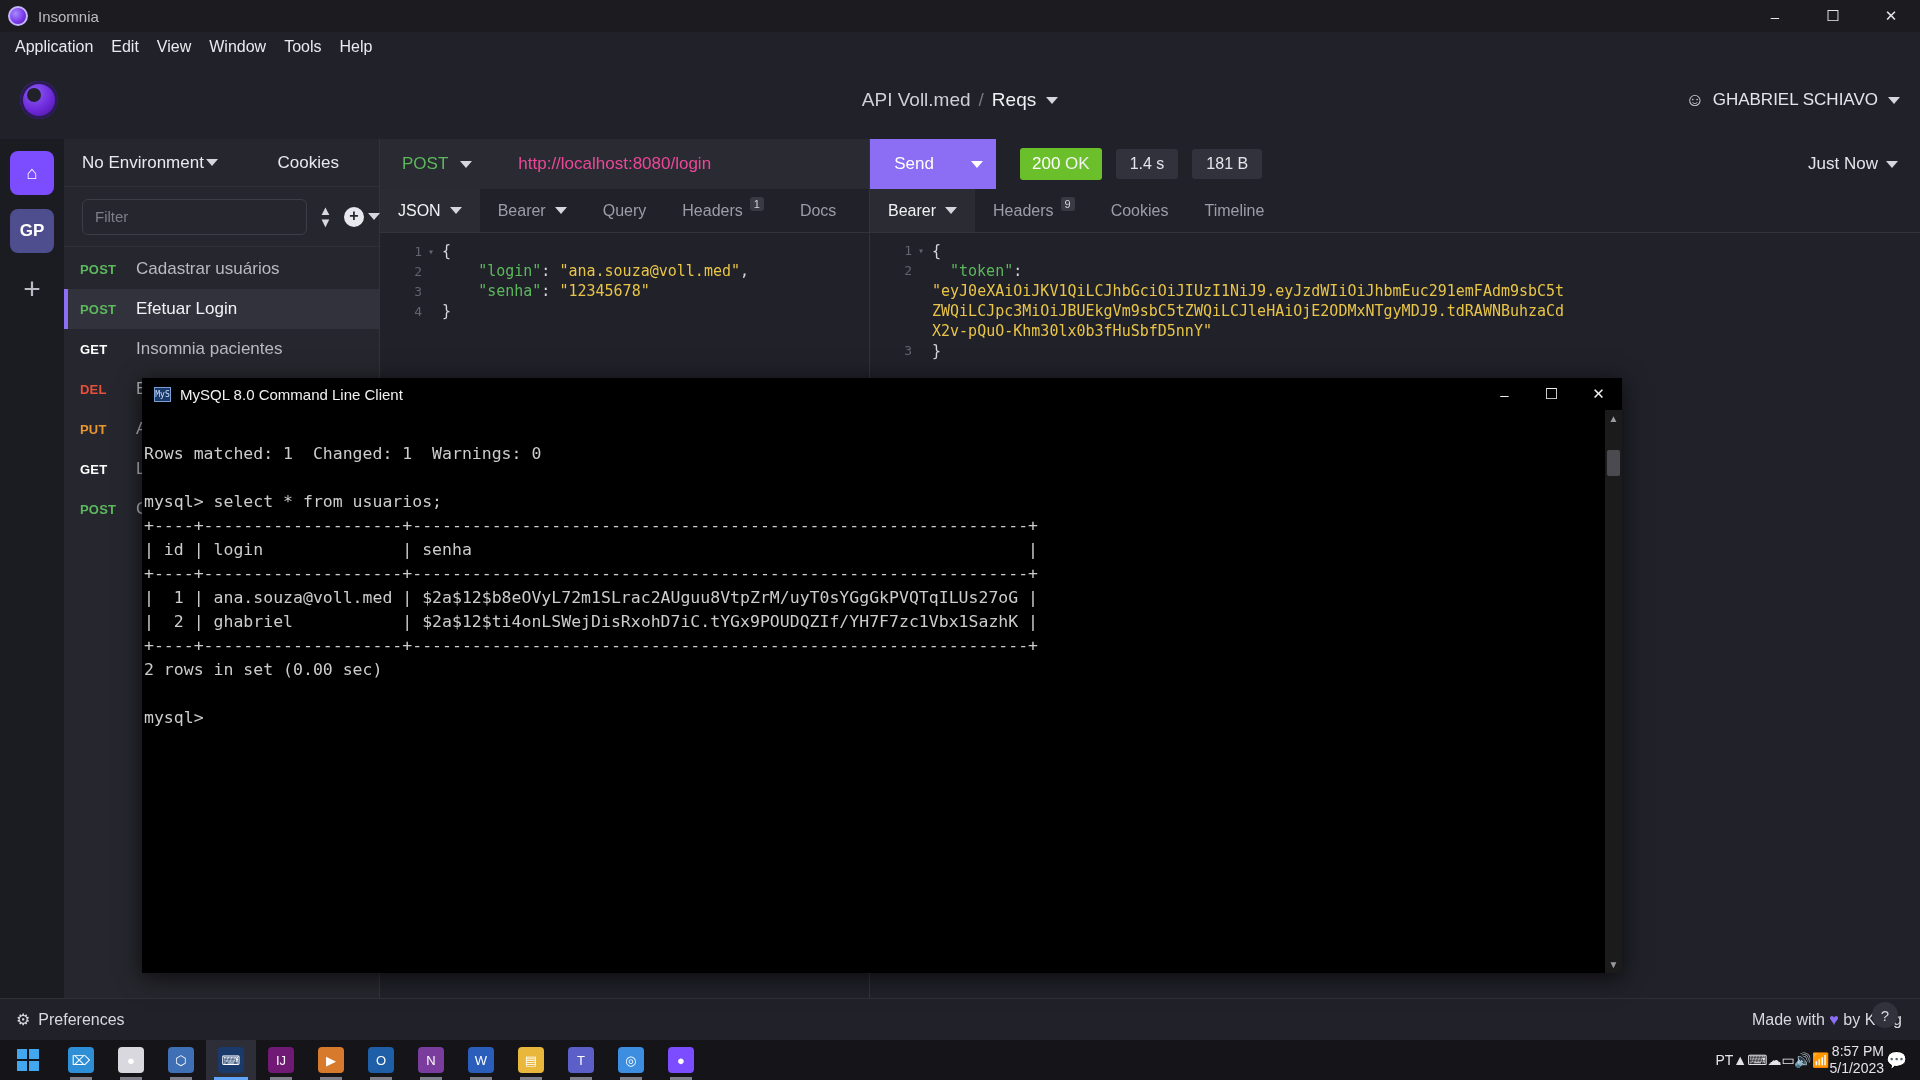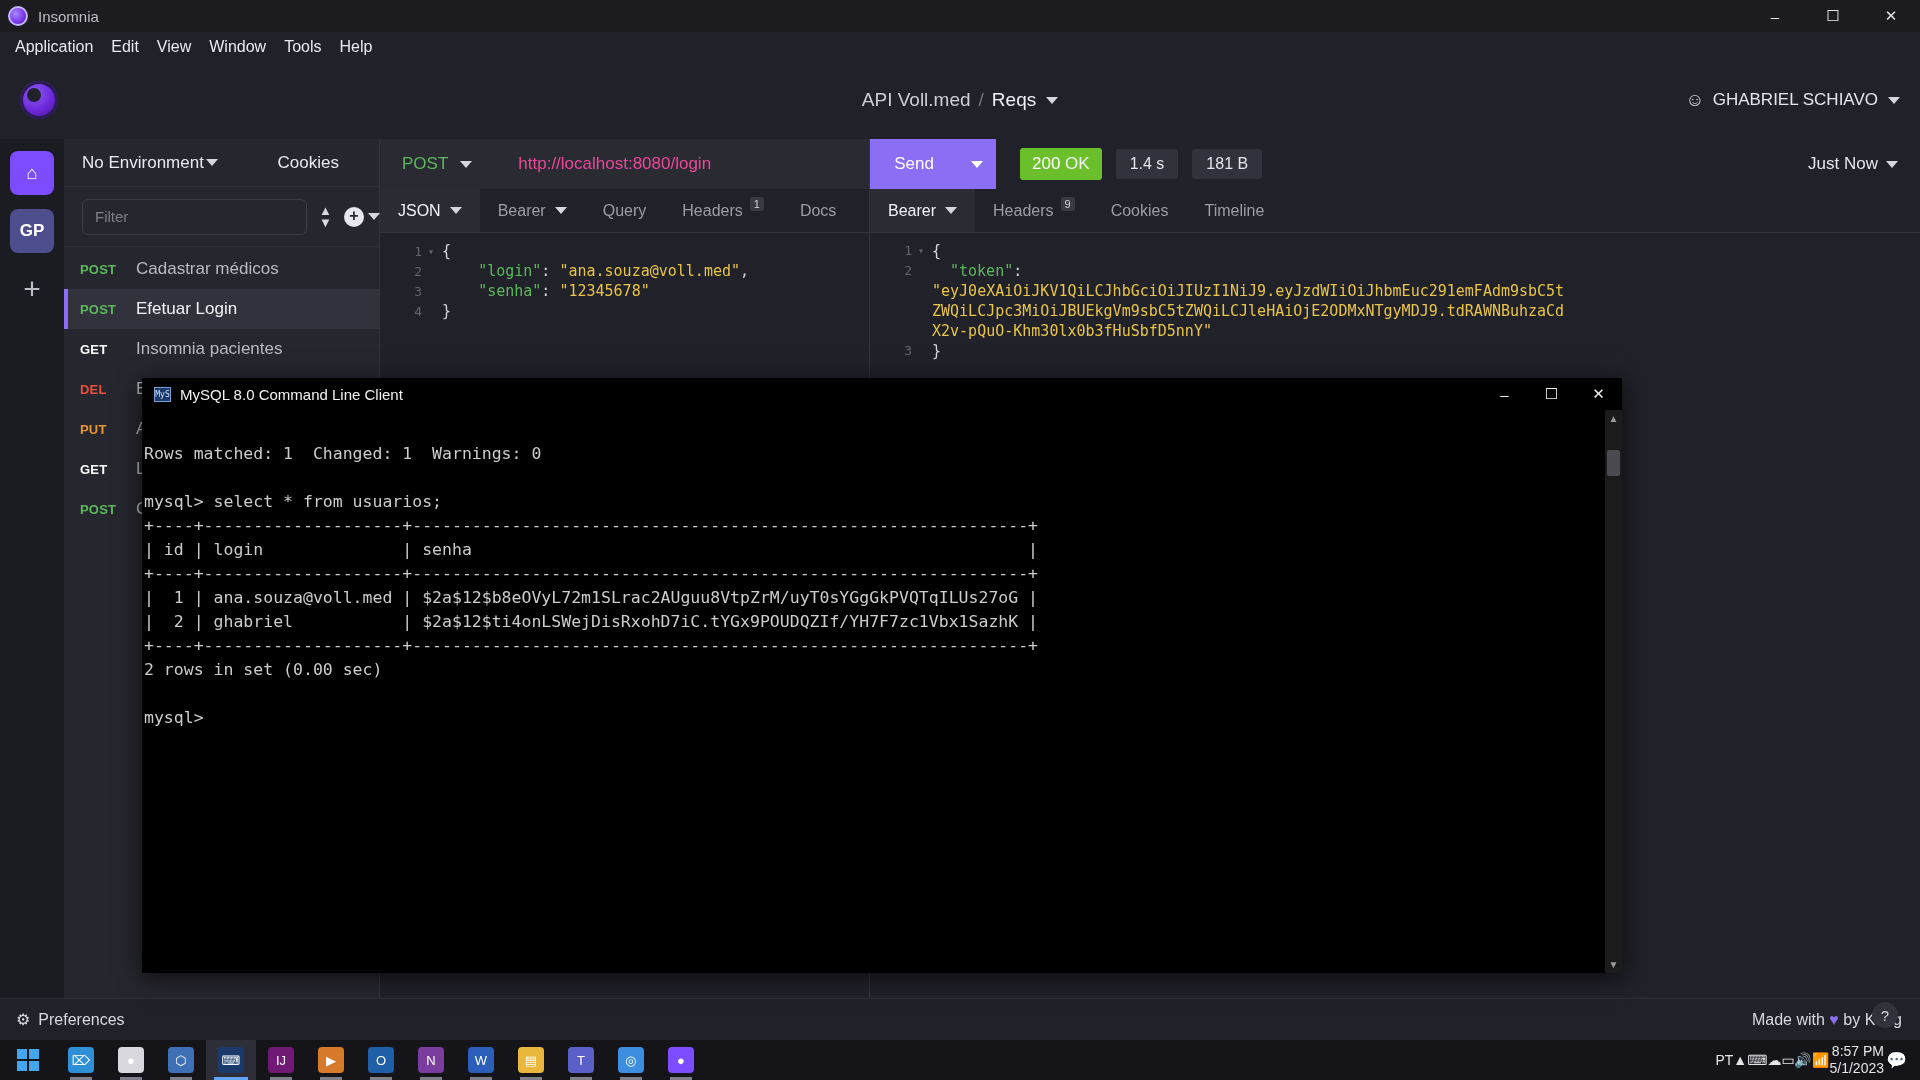--- a/index.html
+++ b/index.html
@@ -350,21 +350,21 @@
       <input class="filter-input" placeholder="Filter" style="">
       <div class="sort-icon">▲<br>▼</div>
       <div class="add-wrap">
         <span class="plus-circle">+</span>
         <span class="caret-dn"></span>
       </div>
     </div>
     <div class="req-list">
       <div class="req-item">
         <span class="req-method m-post">POST</span>
-        <span class="req-name">Cadastrar médicos</span>
+        <span class="req-name">Cadastrar usuários</span>
       </div>
       <div class="req-item active">
         <span class="req-method m-post">POST</span>
         <span class="req-name">Efetuar Login</span>
       </div>
       <div class="req-item">
         <span class="req-method m-get">GET</span>
         <span class="req-name">Insomnia pacientes</span>
       </div>
       <div class="req-item">

